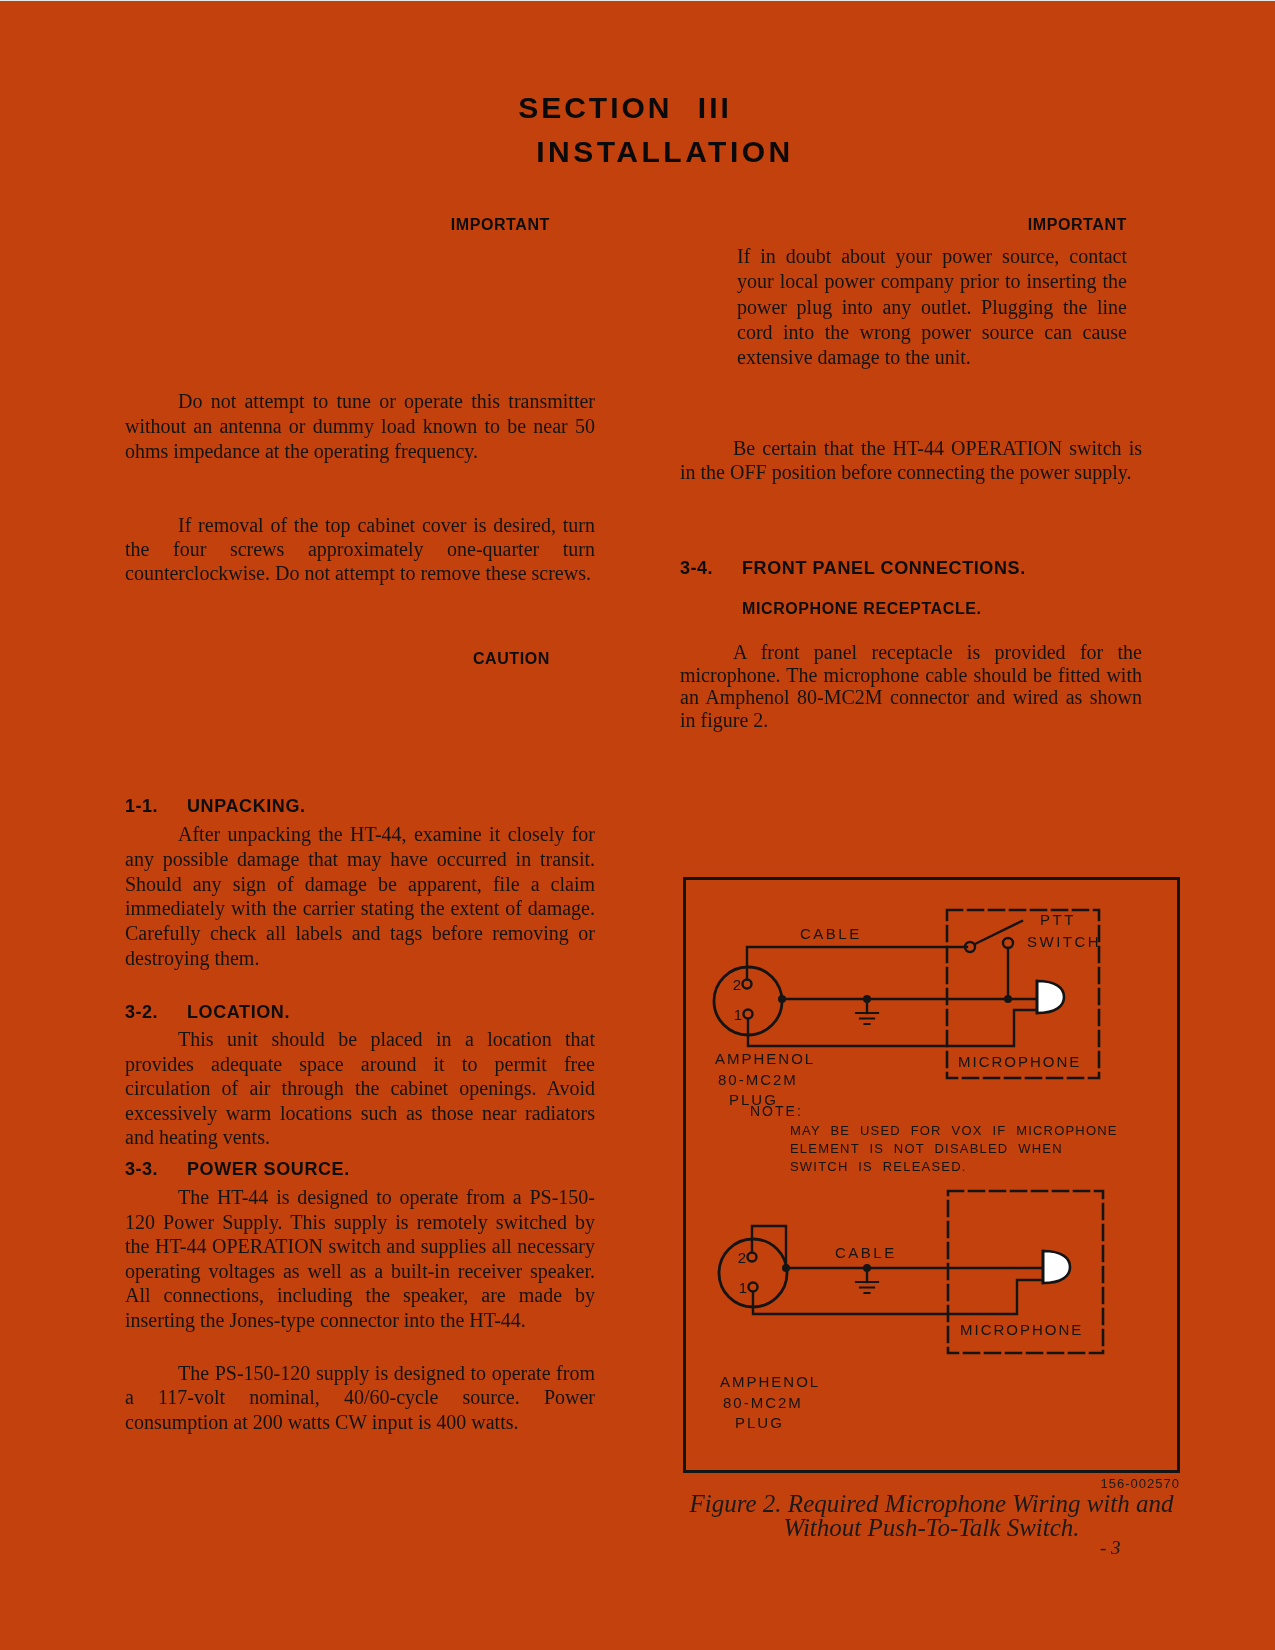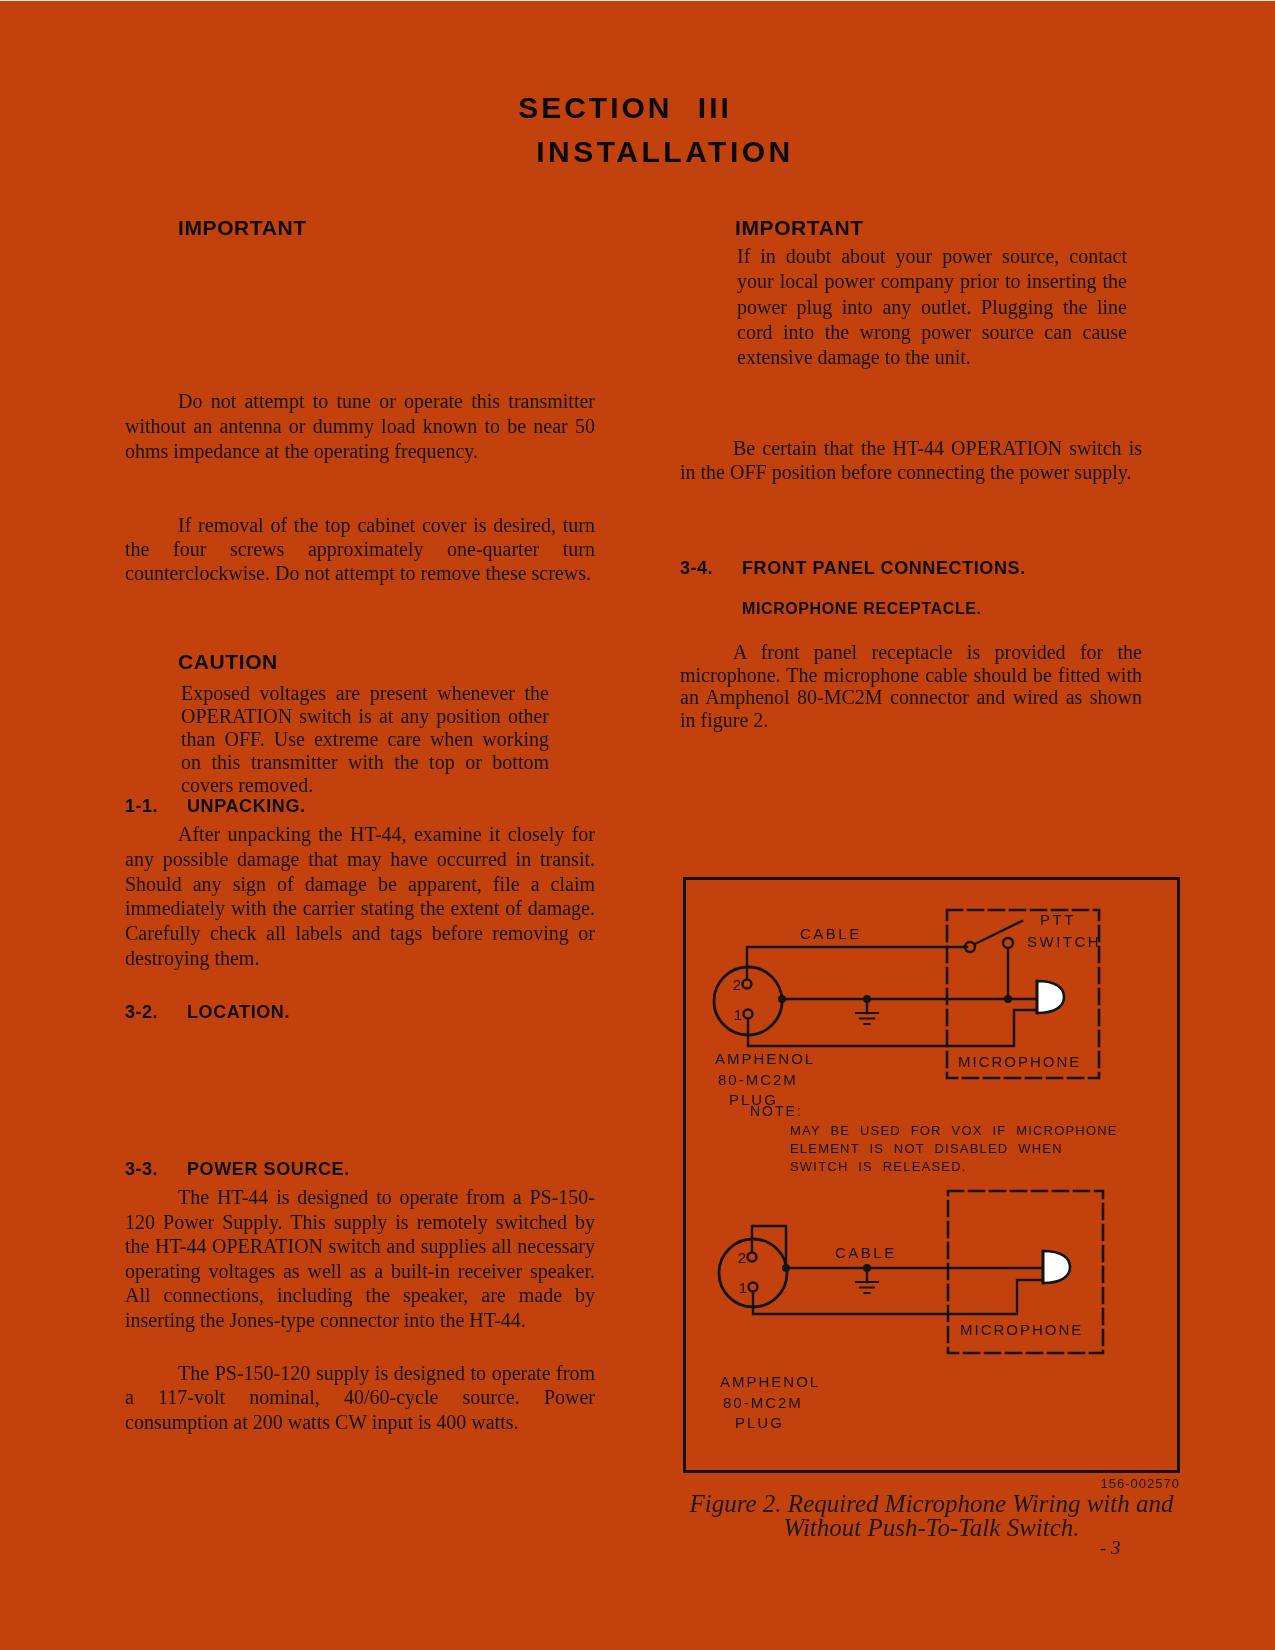--- a/index.html
+++ b/index.html
@@ -21,21 +21,21 @@
     letter-spacing:.6px;
   }
   .title-line{
     width:1250px;left:0;text-align:center;
     font-family:"Liberation Sans", sans-serif;
     font-weight:bold;font-size:30px;letter-spacing:3px;word-spacing:14px;
     color:#0a0a0a;
   }
   .sec-head{font-size:18px;}
   .sec-head .num{display:inline-block;width:62px;letter-spacing:.5px;}
-  .block-head{font-size:21px;text-align:left;}
+  .block-head{font-size:16px;text-align:right;}
   .caption{
     font-style:italic;font-size:25px;line-height:24px;text-align:center;
     color:#1a1a1a;
   }
   .partnum{
     font-family:Liberation Sans, sans-serif;
     font-size:13px;letter-spacing:1px;text-align:right;color:#1a1a1a;
   }
   .pgnum{font-style:italic;font-size:19px;color:#1a1a1a;}
   svg text{fill:#141414;}
@@ -49,26 +49,26 @@
   <div class="abs title-line" style="top:134px;letter-spacing:3.5px;padding-left:40px;">INSTALLATION</div>
 
   <div class="abs" style="left:125px;top:0;width:470px;height:1650px;">
 
     <div class="abs h-sans block-head" style="left:53px;top:215px;width:372px;">IMPORTANT</div>
 
     <div class="abs body" style="left:0;top:388px;width:470px;text-indent:53px;">Do not attempt to tune or operate this transmitter without an antenna or dummy load known to be near 50 ohms impedance at the operating frequency.</div>
     <div class="abs body" style="left:0;top:512px;width:470px;text-indent:53px;line-height:24px;">If removal of the top cabinet cover is desired, turn the four screws approximately one-quarter turn counterclockwise. Do not attempt to remove these screws.</div>
 
     <div class="abs h-sans block-head" style="left:53px;top:649px;width:372px;">CAUTION</div>
-    <div class="abs body" style="left:56px;top:681px;width:368px;line-height:23px;">Exposed voltages are present whenever the OPERATION switch is at any position other than OFF. Use extreme care when working on this transmitter with the top or bottom covers removed.</div>
 
     <div class="abs h-sans sec-head" style="left:0;top:795px;"><span class="num">1-1.</span><span>UNPACKING.</span></div>
     <div class="abs body" style="left:0;top:821px;width:470px;text-indent:53px;line-height:24.8px;">After unpacking the HT-44, examine it closely for any possible damage that may have occurred in transit. Should any sign of damage be apparent, file a claim immediately with the carrier stating the extent of damage. Carefully check all labels and tags before removing or destroying them.</div>
 
     <div class="abs h-sans sec-head" style="left:0;top:1001px;"><span class="num">3-2.</span><span>LOCATION.</span></div>
+    <div class="abs body" style="left:0;top:1026px;width:470px;text-indent:53px;line-height:24.6px;">This unit should be placed in a location that provides adequate space around it to permit free circulation of air through the cabinet openings. Avoid excessively warm locations such as those near radiators and heating vents.</div>
 
     <div class="abs h-sans sec-head" style="left:0;top:1158px;"><span class="num">3-3.</span><span>POWER SOURCE.</span></div>
     <div class="abs body" style="left:0;top:1184px;width:470px;text-indent:53px;line-height:24.6px;">The HT-44 is designed to operate from a PS-150-120 Power Supply. This supply is remotely switched by the HT-44 OPERATION switch and supplies all necessary operating voltages as well as a built-in receiver speaker. All connections, including the speaker, are made by inserting the Jones-type connector into the HT-44.</div>
     <div class="abs body" style="left:0;top:1360px;width:470px;text-indent:53px;line-height:24.3px;">The PS-150-120 supply is designed to operate from a 117-volt nominal, 40/60-cycle source. Power consumption at 200 watts CW input is 400 watts.</div>
   </div>
 
   <div class="abs" style="left:680px;top:0;width:462px;height:1650px;">
 
     <div class="abs h-sans block-head" style="left:55px;top:215px;width:392px;">IMPORTANT</div>
     <div class="abs body" style="left:57px;top:243px;width:390px;line-height:25.3px;">If in doubt about your power source, contact your local power company prior to inserting the power plug into any outlet. Plugging the line cord into the wrong power source can cause extensive damage to the unit.</div>

